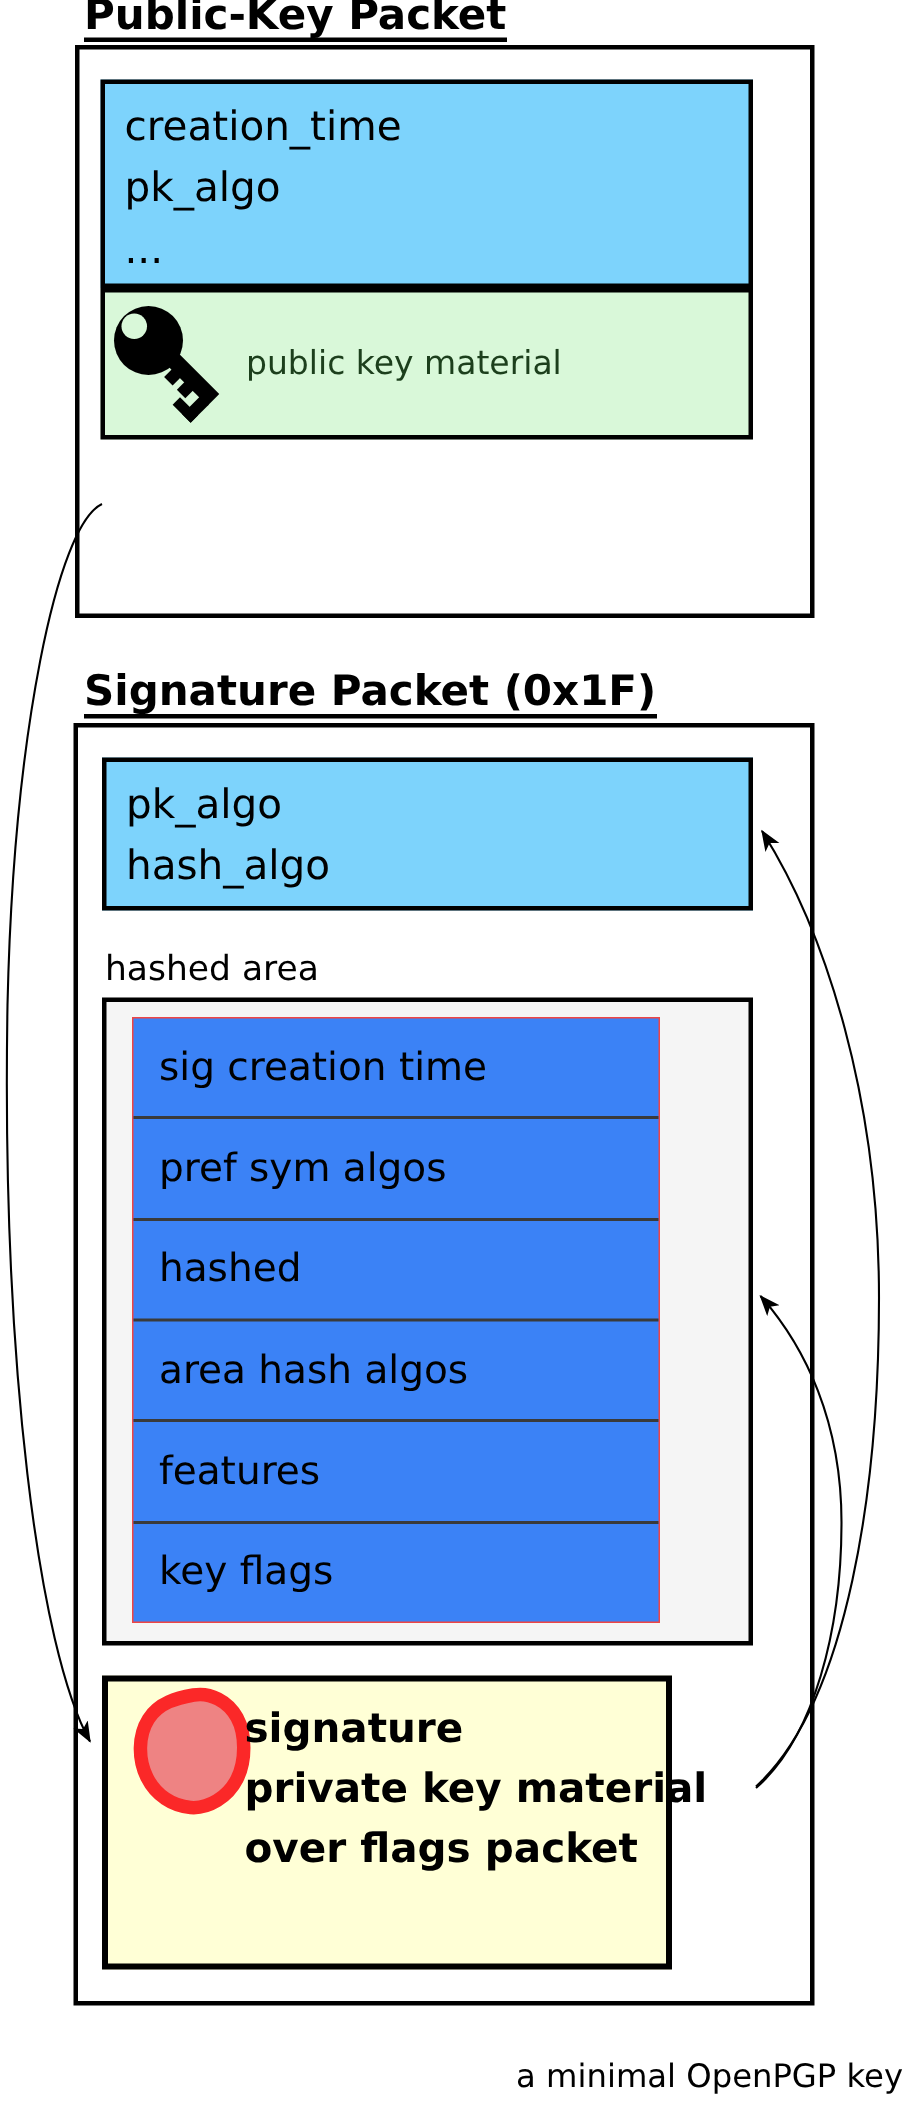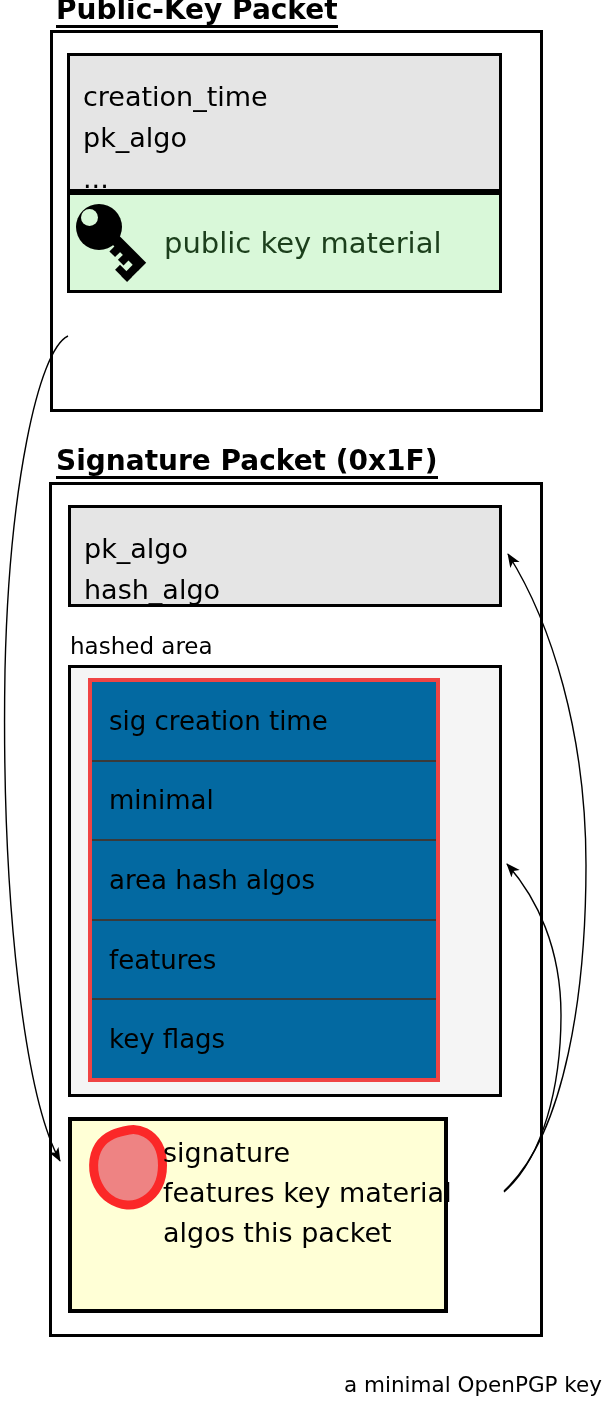--- a/index.html
+++ b/index.html
@@ -16,56 +16,56 @@
     letter-spacing:0px;white-space:nowrap;
   }
   #title1{left:56px;top:-5px;}
   #title2{left:56px;top:446px;}
 
   .outer-box{border:3px solid #000;background:#fff;}
   #pkp-box{left:50px;top:30px;width:493px;height:382px;}
   #sig-box{left:49px;top:482px;width:494px;height:855px;}
 
   .header-box{
-    border:3px solid #000;background:#e5e5e5;
-    font-size:27px;line-height:41px;padding:20px 0 0 13px;
+    border:3px solid #000;background:#7dd3fc;
+    font-size:27px;line-height:41px;padding:8px 0 0 13px;
   }
   #pkp-header{left:67px;top:53px;width:435px;height:139px;}
   #sig-header{left:68px;top:505px;width:434px;height:102px;}
 
   #key-material{
     left:67px;top:192px;width:435px;height:101px;
     border:3px solid #000;background:#d9f8d9;
     display:flex;align-items:center;
   }
   #key-material .km-label{
-    color:#1c3f1c;font-size:29px;margin-left:10px;white-space:nowrap;
+    color:#1c3f1c;font-size:22px;margin-left:10px;white-space:nowrap;
   }
   #key-icon-wrap{width:80px;height:84px;margin-left:4px;flex:0 0 auto;}
 
   #hashed-label{left:70px;top:632px;font-size:23px;line-height:28px;}
 
   #hashed-box{
     left:68px;top:665px;width:434px;height:432px;
     border:3px solid #000;background:#f5f5f5;
   }
   #subpackets{
     left:88px;top:678px;width:352px;height:404px;
-    border:4px solid #ef4444;background:#0369a1;
+    border:1px solid #ef4444;background:#3b82f6;
     display:flex;flex-direction:column;
   }
   .subpacket-row{
     flex:1 1 0;display:flex;align-items:center;
     font-size:26px;padding-left:17px;
   }
   .subpacket-row + .subpacket-row{border-top:2px solid #3a3a3a;}
 
   #signature-box{
     left:68px;top:1117px;width:380px;height:196px;
-    border:4px solid #000;background:#ffffd6;
+    border:4px solid #000;background:#ffffd6;font-weight:bold;
   }
   #seal-icon-wrap{position:absolute;left:8px;top:0px;width:100px;height:100px;}
   #signature-text{
     position:absolute;left:91px;top:12px;
     font-size:27px;line-height:40px;white-space:nowrap;
   }
 
   #caption{
     left:0;top:1372px;width:602px;text-align:right;
     font-size:21.5px;
@@ -113,37 +113,38 @@
   <div>pk_algo</div>
   <div>hash_algo</div>
 </div>
 
 <span id="hashed-label" class="abs">hashed area</span>
 
 <div id="hashed-box" class="abs"></div>
 
 <div id="subpackets" class="abs">
   <div class="subpacket-row">sig creation time</div>
-  <div class="subpacket-row">minimal</div>
+  <div class="subpacket-row">pref sym algos</div>
+  <div class="subpacket-row">hashed</div>
   <div class="subpacket-row">area hash algos</div>
   <div class="subpacket-row">features</div>
   <div class="subpacket-row">key flags</div>
 </div>
 
 <div id="signature-box" class="abs">
   <div id="seal-icon-wrap">
     <svg width="100" height="100" viewBox="0 0 100 100">
       <path d="M49,9 C60,7 72,13 78,24 C84,35 84,53 78,65 C72,77 59,85 47,84
                C35,83 24,76 18,64 C12,52 12,36 19,25 C26,14 38,11 49,9 Z" fill="#ee8383" stroke="#fb2828" stroke-width="9" stroke-linejoin="round"></path>
     </svg>
   </div>
   <div id="signature-text">
     <div>signature</div>
-    <div>features key material</div>
-    <div>algos this packet</div>
+    <div>private key material</div>
+    <div>over flags packet</div>
   </div>
 </div>
 
 <div id="caption" class="abs">a minimal OpenPGP key</div>
 
 <svg id="arrow-layer" class="abs">
   <defs>
     <marker id="ah" markerUnits="userSpaceOnUse" markerWidth="16" markerHeight="14" refX="13" refY="5.5" orient="auto">
       <path d="M0,0 L14,5.5 L0,11 L3.5,5.5 Z" fill="#000"></path>
     </marker>

